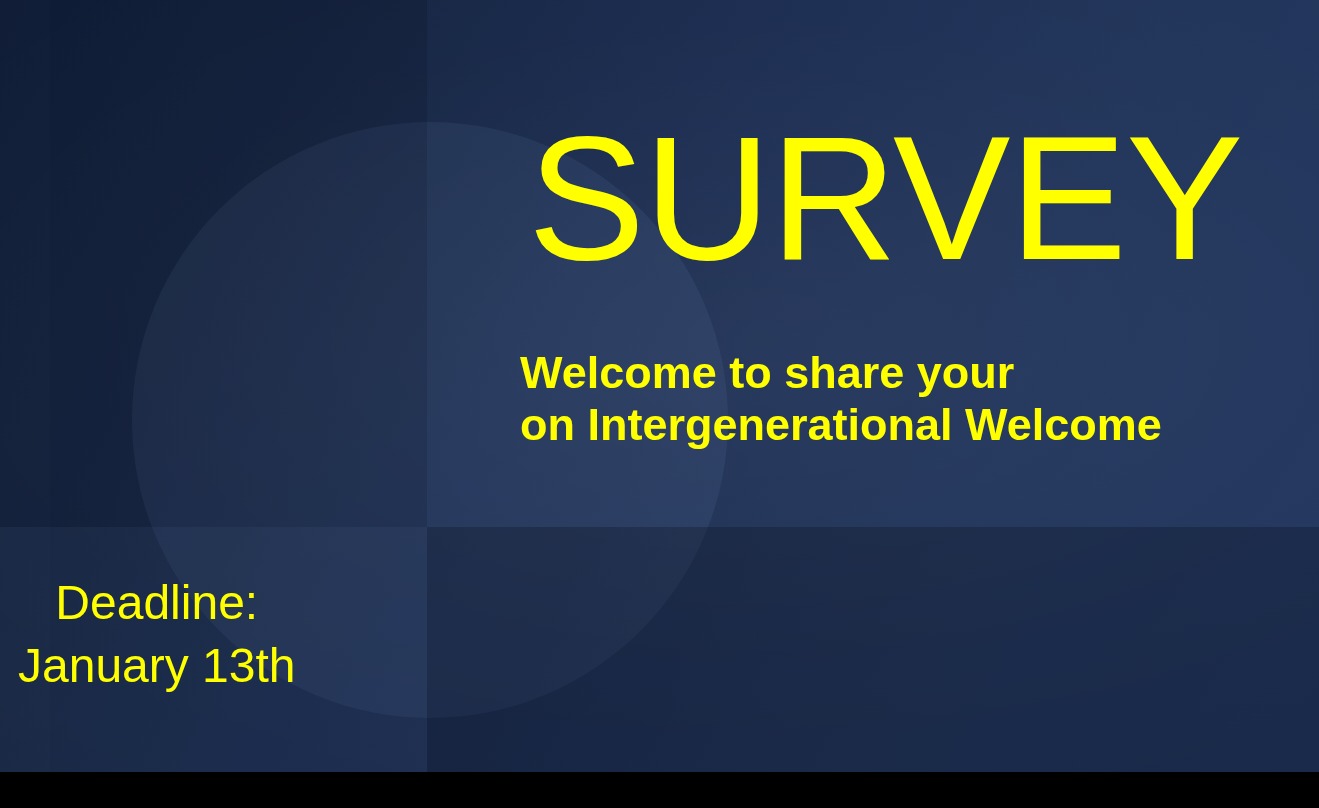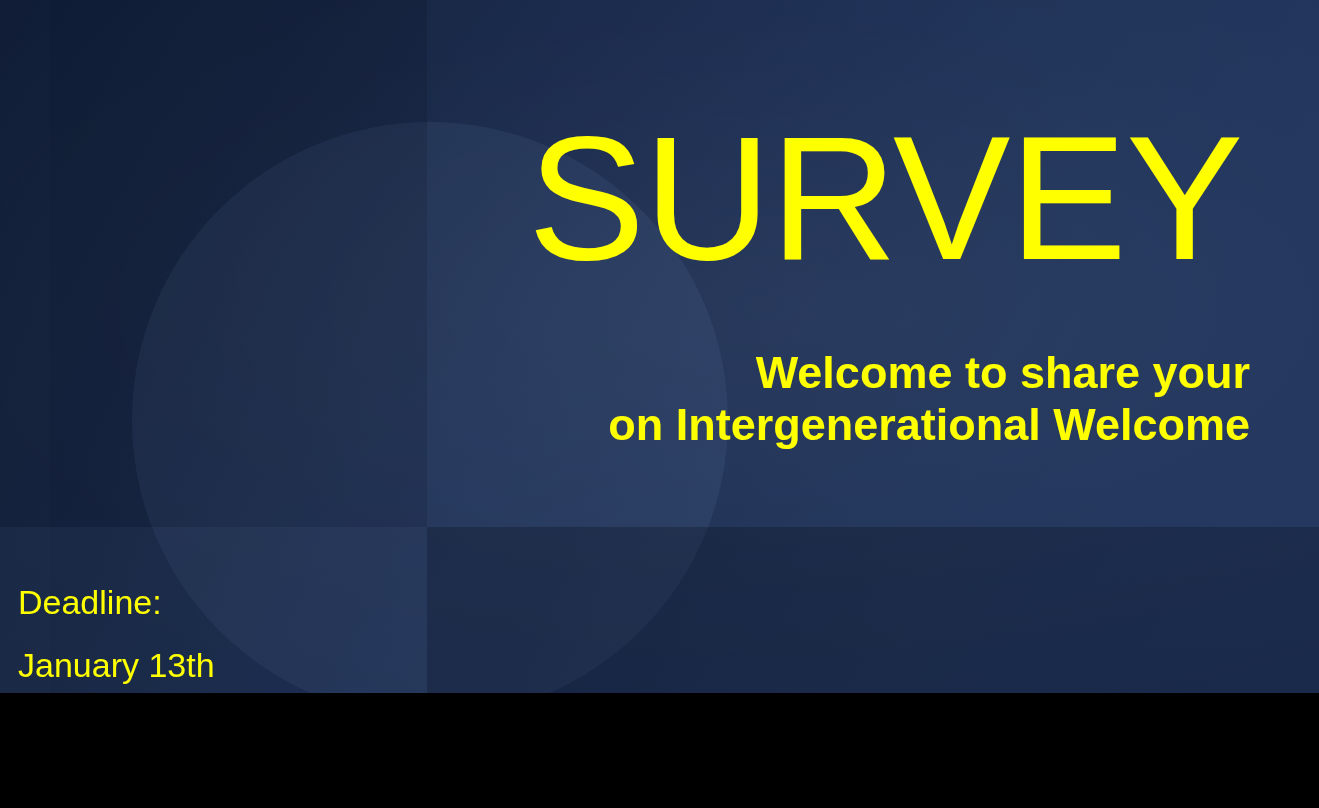--- a/index.html
+++ b/index.html
@@ -4,21 +4,21 @@
 <style>
   html, body {
     margin: 0;
     padding: 0;
     background: #000;
   }
 
   #slide {
     position: relative;
     width: 1319px;
-    height: 693px;
+    height: 772px;
     overflow: hidden;
     font-family: "Liberation Sans", sans-serif;
     background: #1b2c50;
   }
 
   
 
   .bg-base {
     position: absolute;
     inset: 0;
@@ -109,41 +109,41 @@
     line-height: 1.0;
     letter-spacing: -1px;
     white-space: nowrap;
   }
 
   .subtitle {
     position: absolute;
     left: 520px;
     top: 347px;
     width: 730px;
-    text-align: right;
+    text-align: left;
     color: #ffff00;
     font-size: 45px;
     font-weight: 700;
     line-height: 52px;
   }
 
   .subtitle .sub-line {
     display: block;
     white-space: nowrap;
   }
 
   .deadline {
     position: absolute;
     left: 18px;
     top: 571px;
     color: #ffff00;
-    font-size: 34px;
+    font-size: 48px;
     font-weight: 400;
     line-height: 63px;
-    text-align: left;
+    text-align: center;
   }
 
   .deadline .dl-line {
     display: block;
     white-space: pre;
   }
 </style>
 </head>
 <body>
 

